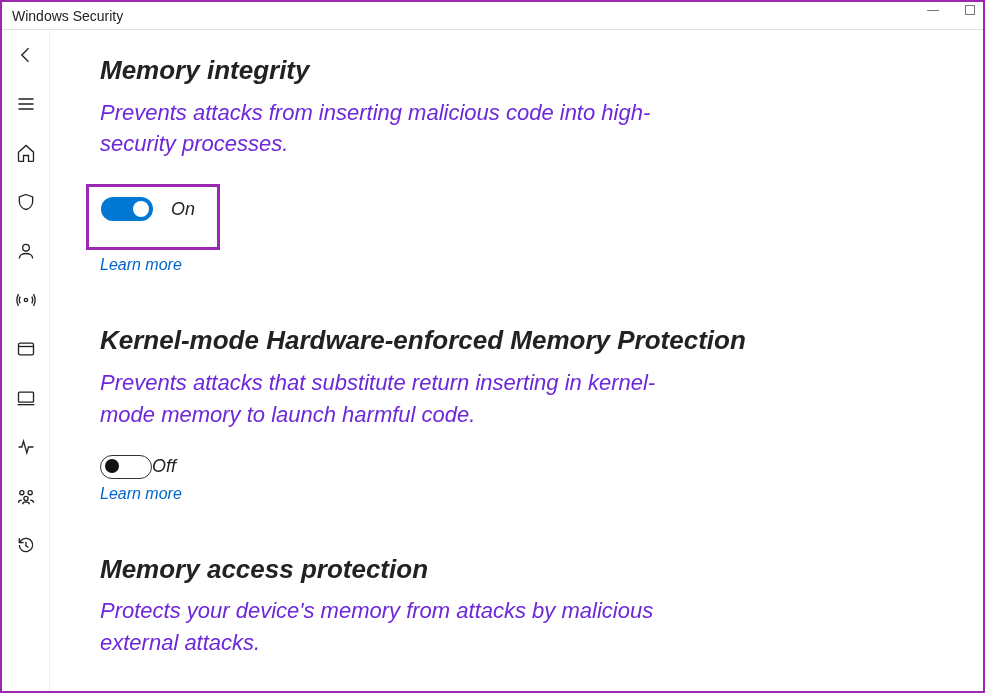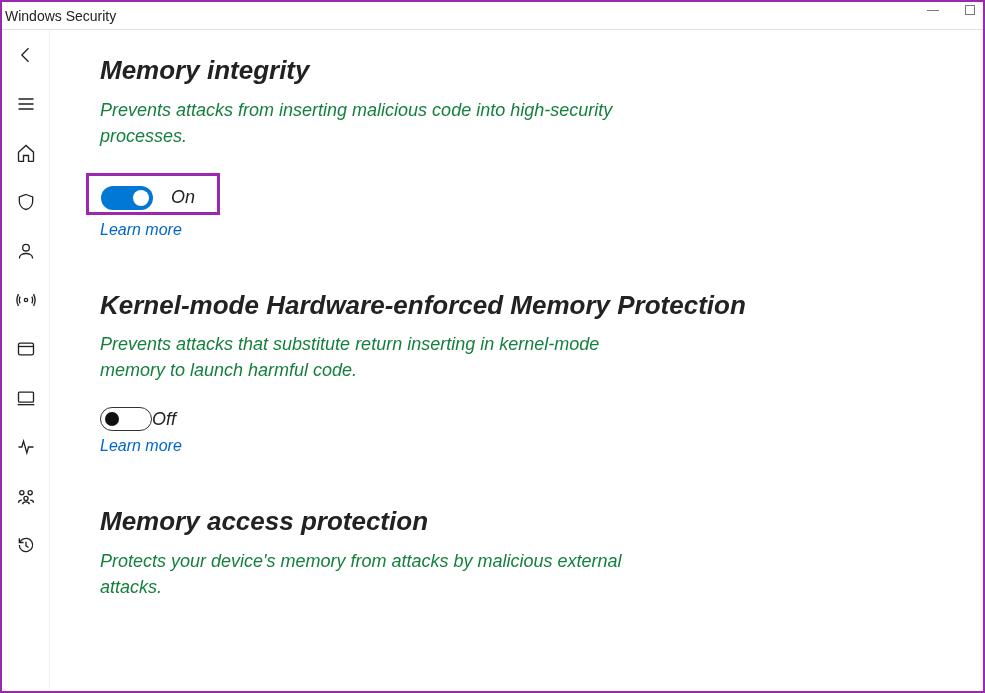--- a/index.html
+++ b/index.html
@@ -9,21 +9,21 @@
       height: 693px;
       background: #fff;
       border: 2px solid #9c27b0;
       overflow: hidden;
       position: relative;
     }
     .titlebar {
       height: 28px;
       display: flex;
       align-items: center;
-      padding-left: 3px;
+      padding-left: 10px;
       font-size: 14px;
       color: #222;
       border-bottom: 1px solid #e0e0e0;
     }
     .titlebar-controls {
       position: absolute;
       right: 8px;
       top: 3px;
       display: flex;
       gap: 26px;
@@ -61,34 +61,34 @@
       overflow-y: auto;
       color: #222;
     }
     h2 {
       font-size: 26px;
       font-weight: 600;
       margin-bottom: 10px;
       line-height: 1.25;
     }
     .desc {
-      font-size: 18px;
-      color: #15803d;
+      font-size: 22px;
+      color: #6d28d9;
       line-height: 1.45;
       margin-bottom: 24px;
       max-width: 560px;
     }
     .toggle-row {
       display: flex;
       align-items: center;
       margin-bottom: 6px;
     }
     .highlight-box {
       border: 3px solid #9c27b0;
-      padding: 10px 22px 2px 12px;
+      padding: 10px 22px 26px 12px;
       display: inline-flex;
       align-items: center;
       gap: 18px;
       margin-bottom: 6px;
       margin-left: -14px;
     }
     .toggle {
       width: 52px;
       height: 24px;
       border-radius: 14px;

